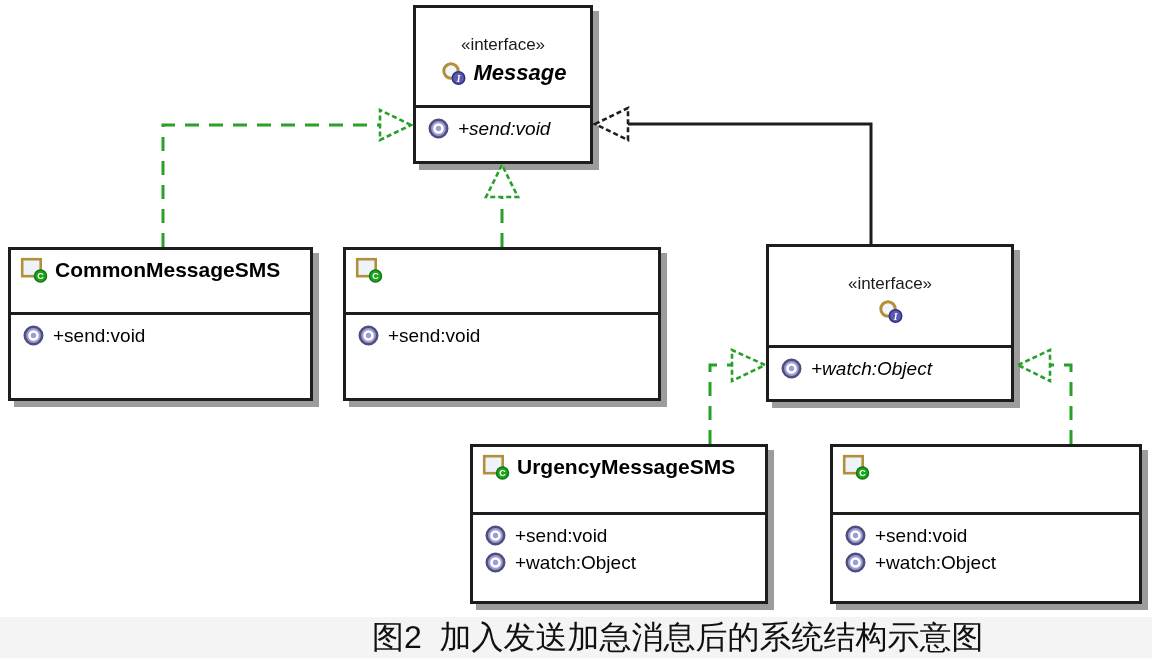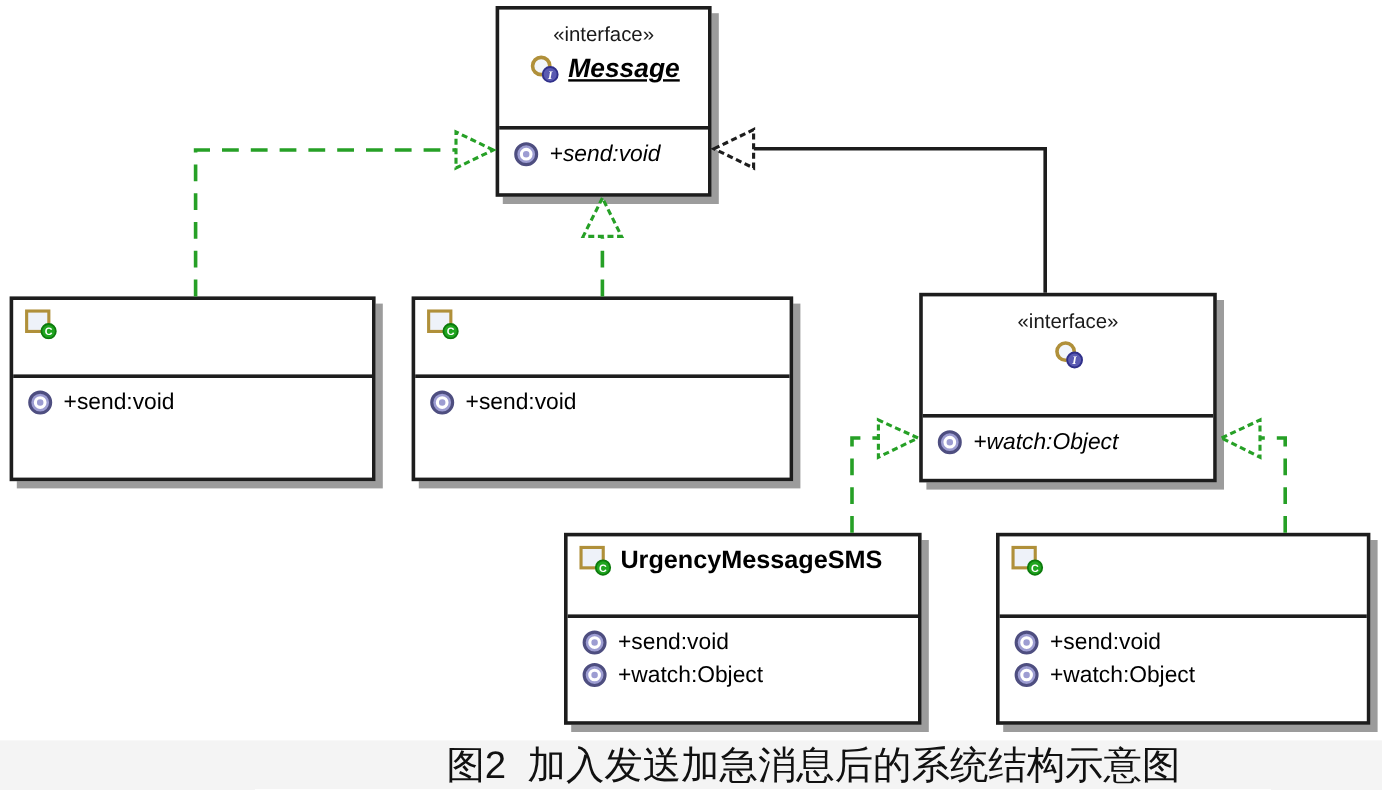--- a/index.html
+++ b/index.html
@@ -5,27 +5,27 @@
   html,body{margin:0;padding:0;background:#ffffff;}
   #stage{
     position:relative;width:1152px;height:658px;background:#ffffff;overflow:hidden;
     font-family:"Liberation Sans", sans-serif;
   }
   .uml-box{
     position:absolute;box-sizing:border-box;background:#ffffff;
     border:3px solid #1d1d1d;box-shadow:6px 6px 0 0 #9c9c9c;z-index:2;
   }
   .box-header{box-sizing:border-box;border-bottom:3px solid #1d1d1d;display:flex;flex-direction:column;}
-  .iface-header{align-items:center;padding-top:10px;}
+  .iface-header{align-items:center;padding-top:26px;}
   .class-header{padding:7px 0 0 9px;}
   .stereotype{font-size:17px;color:#1a1a1a;line-height:22px;}
   .name-row{display:flex;align-items:center;gap:7px;margin-top:4px;}
   .class-header .name-row{margin-top:0;}
   .cls-name{font-size:21px;font-weight:bold;color:#000;white-space:nowrap;}
-  .iface-name{font-size:22px;font-weight:bold;font-style:italic;color:#000;white-space:nowrap;text-decoration:underline;}
+  .iface-name{font-size:22px;font-weight:bold;font-style:italic;color:#000;white-space:nowrap;}
   .box-body{padding:9px 0 0 11px;display:flex;flex-direction:column;gap:4px;}
   .member-row{display:flex;align-items:center;gap:8px;}
   .member{font-size:19px;color:#000;white-space:nowrap;}
   .member.it{font-style:italic;}
   .icon{display:inline-flex;flex:0 0 auto;}
   #connectors{position:absolute;left:0;top:0;z-index:5;pointer-events:none;}
   #caption-strip{
     position:absolute;left:0;top:617px;width:1152px;height:41px;background:#f4f4f4;z-index:1;
   }
   #caption{
@@ -68,20 +68,21 @@
   <div class="uml-box" style="left:8px;top:247px;width:305px;height:154px;">
     <div class="box-header class-header" style="height:65px;">
       <div class="name-row">
         <span class="icon">
           <svg width="28" height="26" viewBox="0 0 28 26">
             <rect x="2.2" y="2.2" width="18.5" height="17" fill="#eef2f9" stroke="#b0903a" stroke-width="2.6"></rect>
             <circle cx="20.5" cy="19" r="6" fill="#1fa51f" stroke="#0c7a0c" stroke-width="1.5"></circle>
             <text x="20.5" y="22.3" font-size="9" fill="#ffffff" text-anchor="middle" font-weight="bold" font-family="'Liberation Sans',sans-serif">C</text>
           </svg>
         </span>
+        <span class="cls-name">CommonMessageSMS</span>
       </div>
     </div>
     <div class="box-body">
       <div class="member-row">
         <span class="icon">
           <svg width="23" height="23" viewBox="0 0 23 23">
             <circle cx="11.5" cy="11.5" r="8.7" fill="#9d9dd2" stroke="#4e4e80" stroke-width="2.6"></circle>
             <circle cx="11.5" cy="11.5" r="4" fill="#9d9dd2" stroke="#ffffff" stroke-width="2.6"></circle>
           </svg>
         </span>

